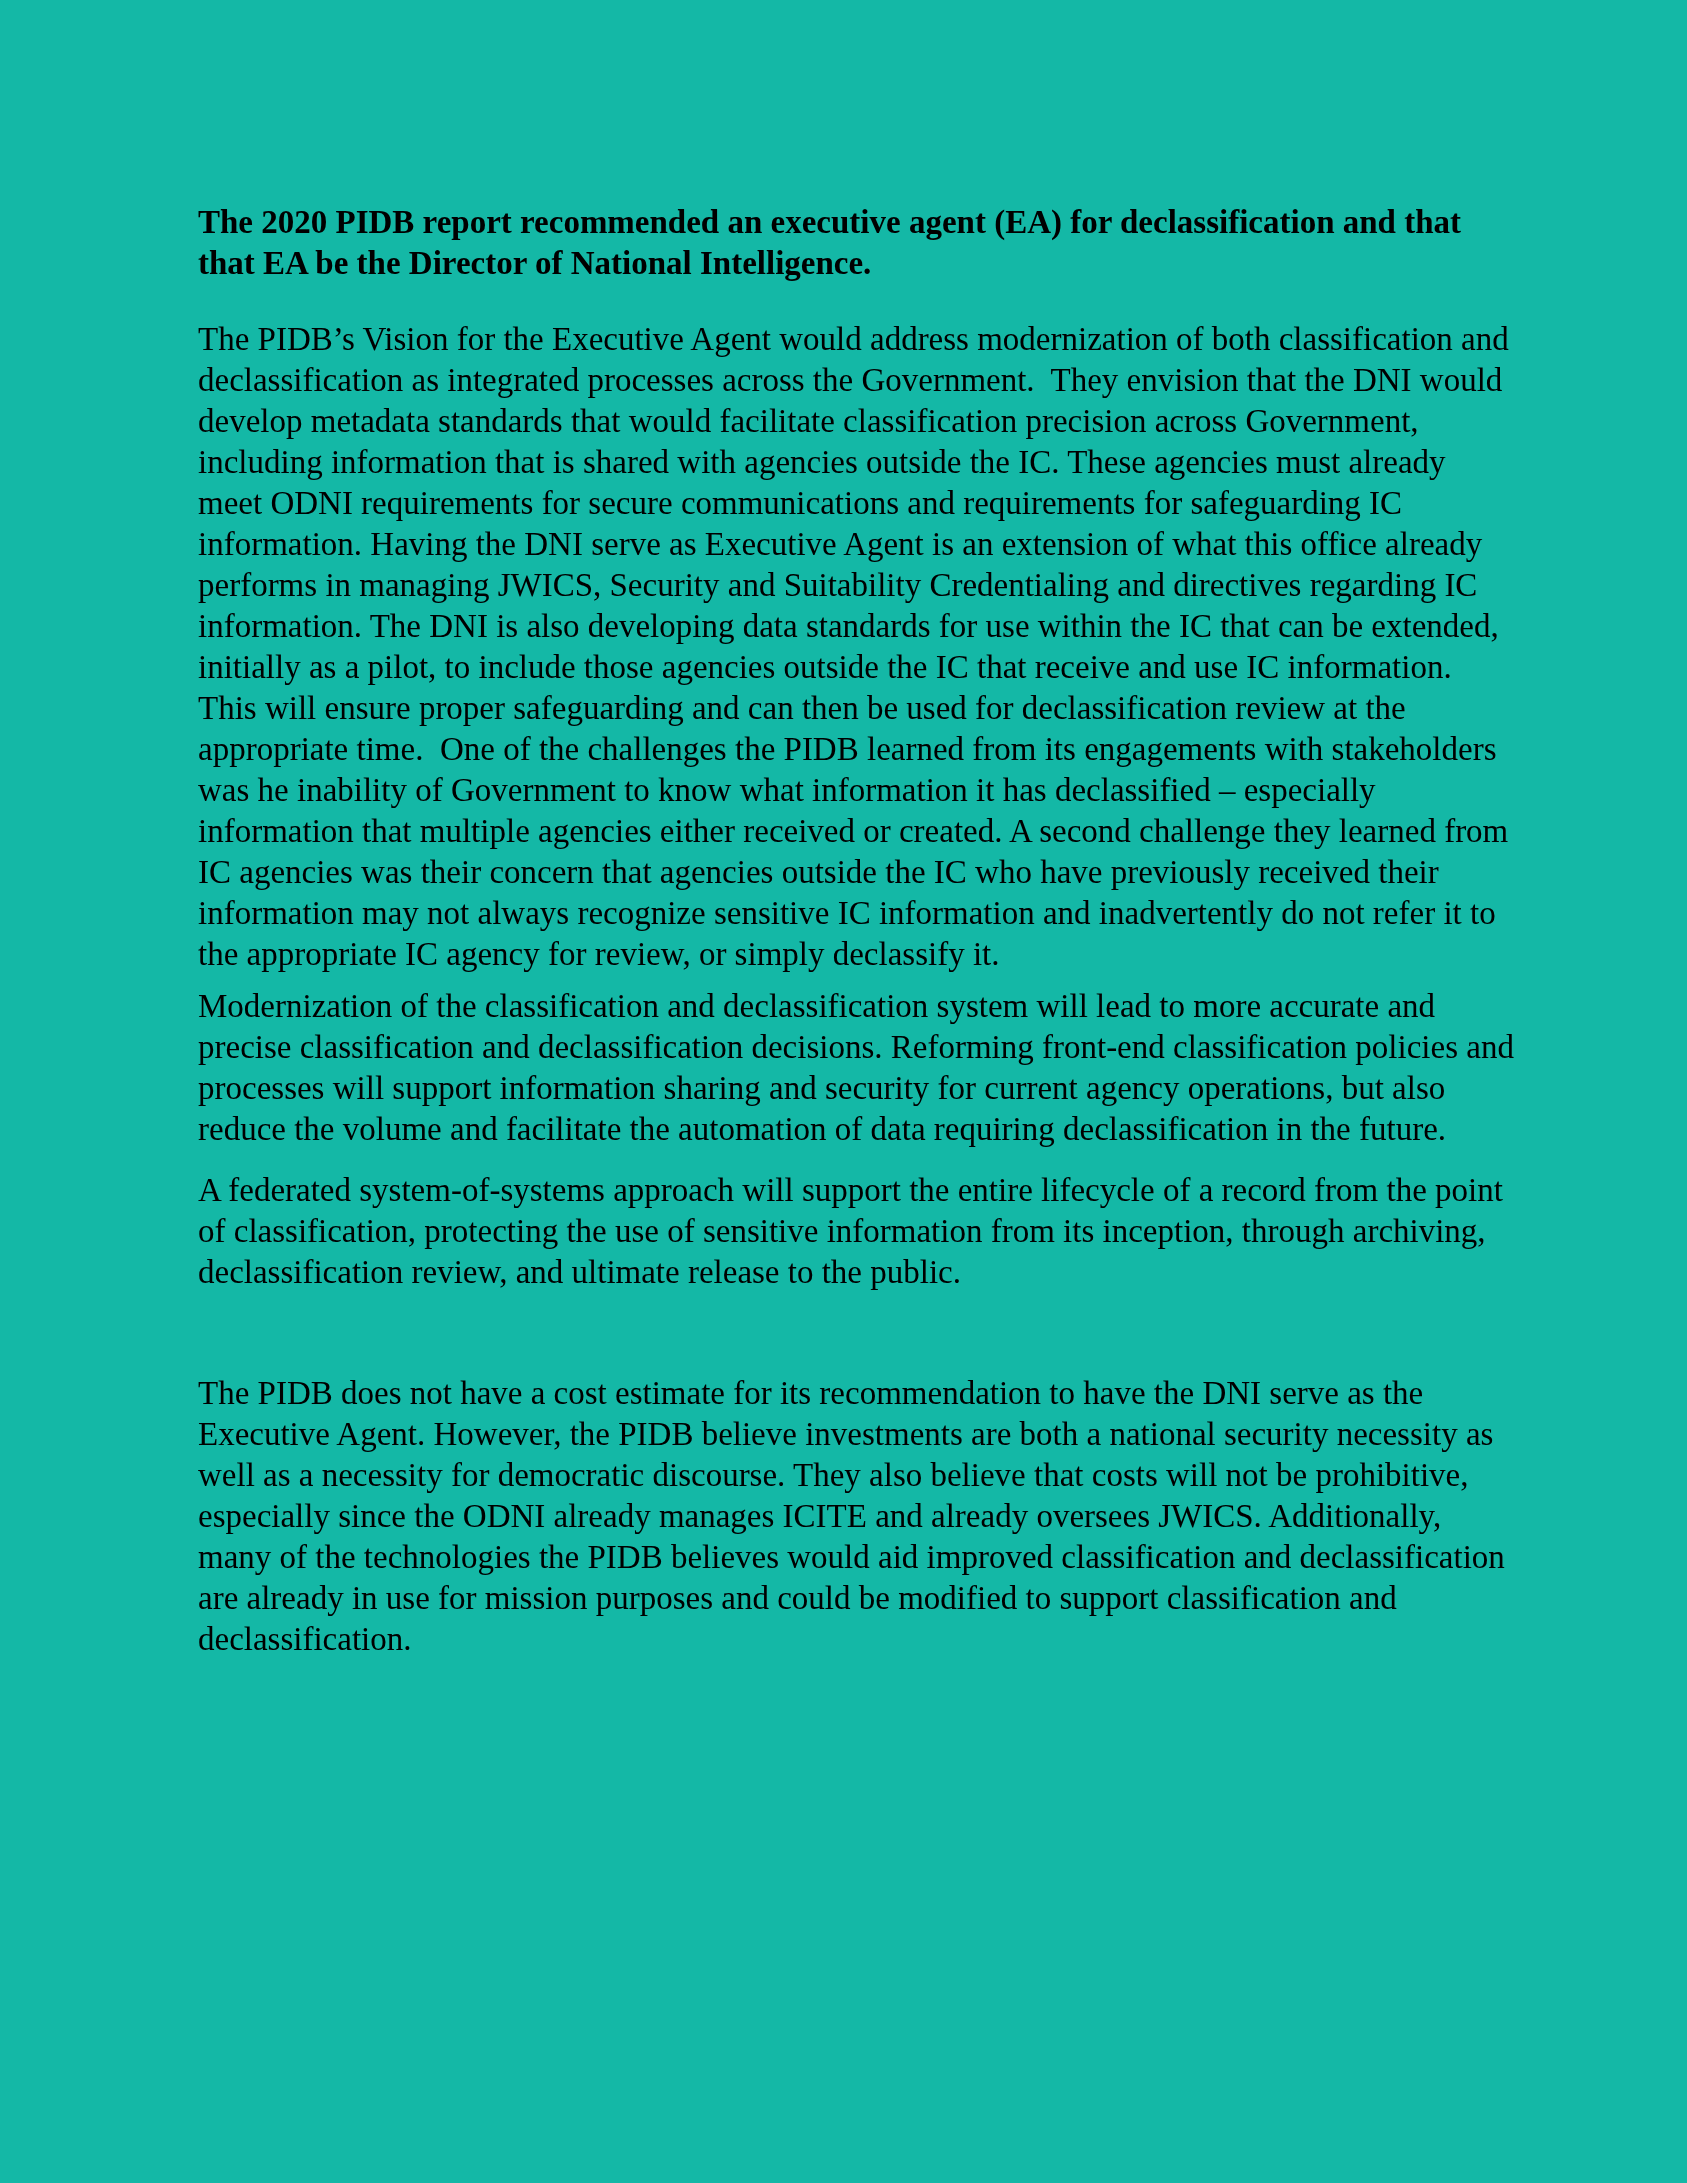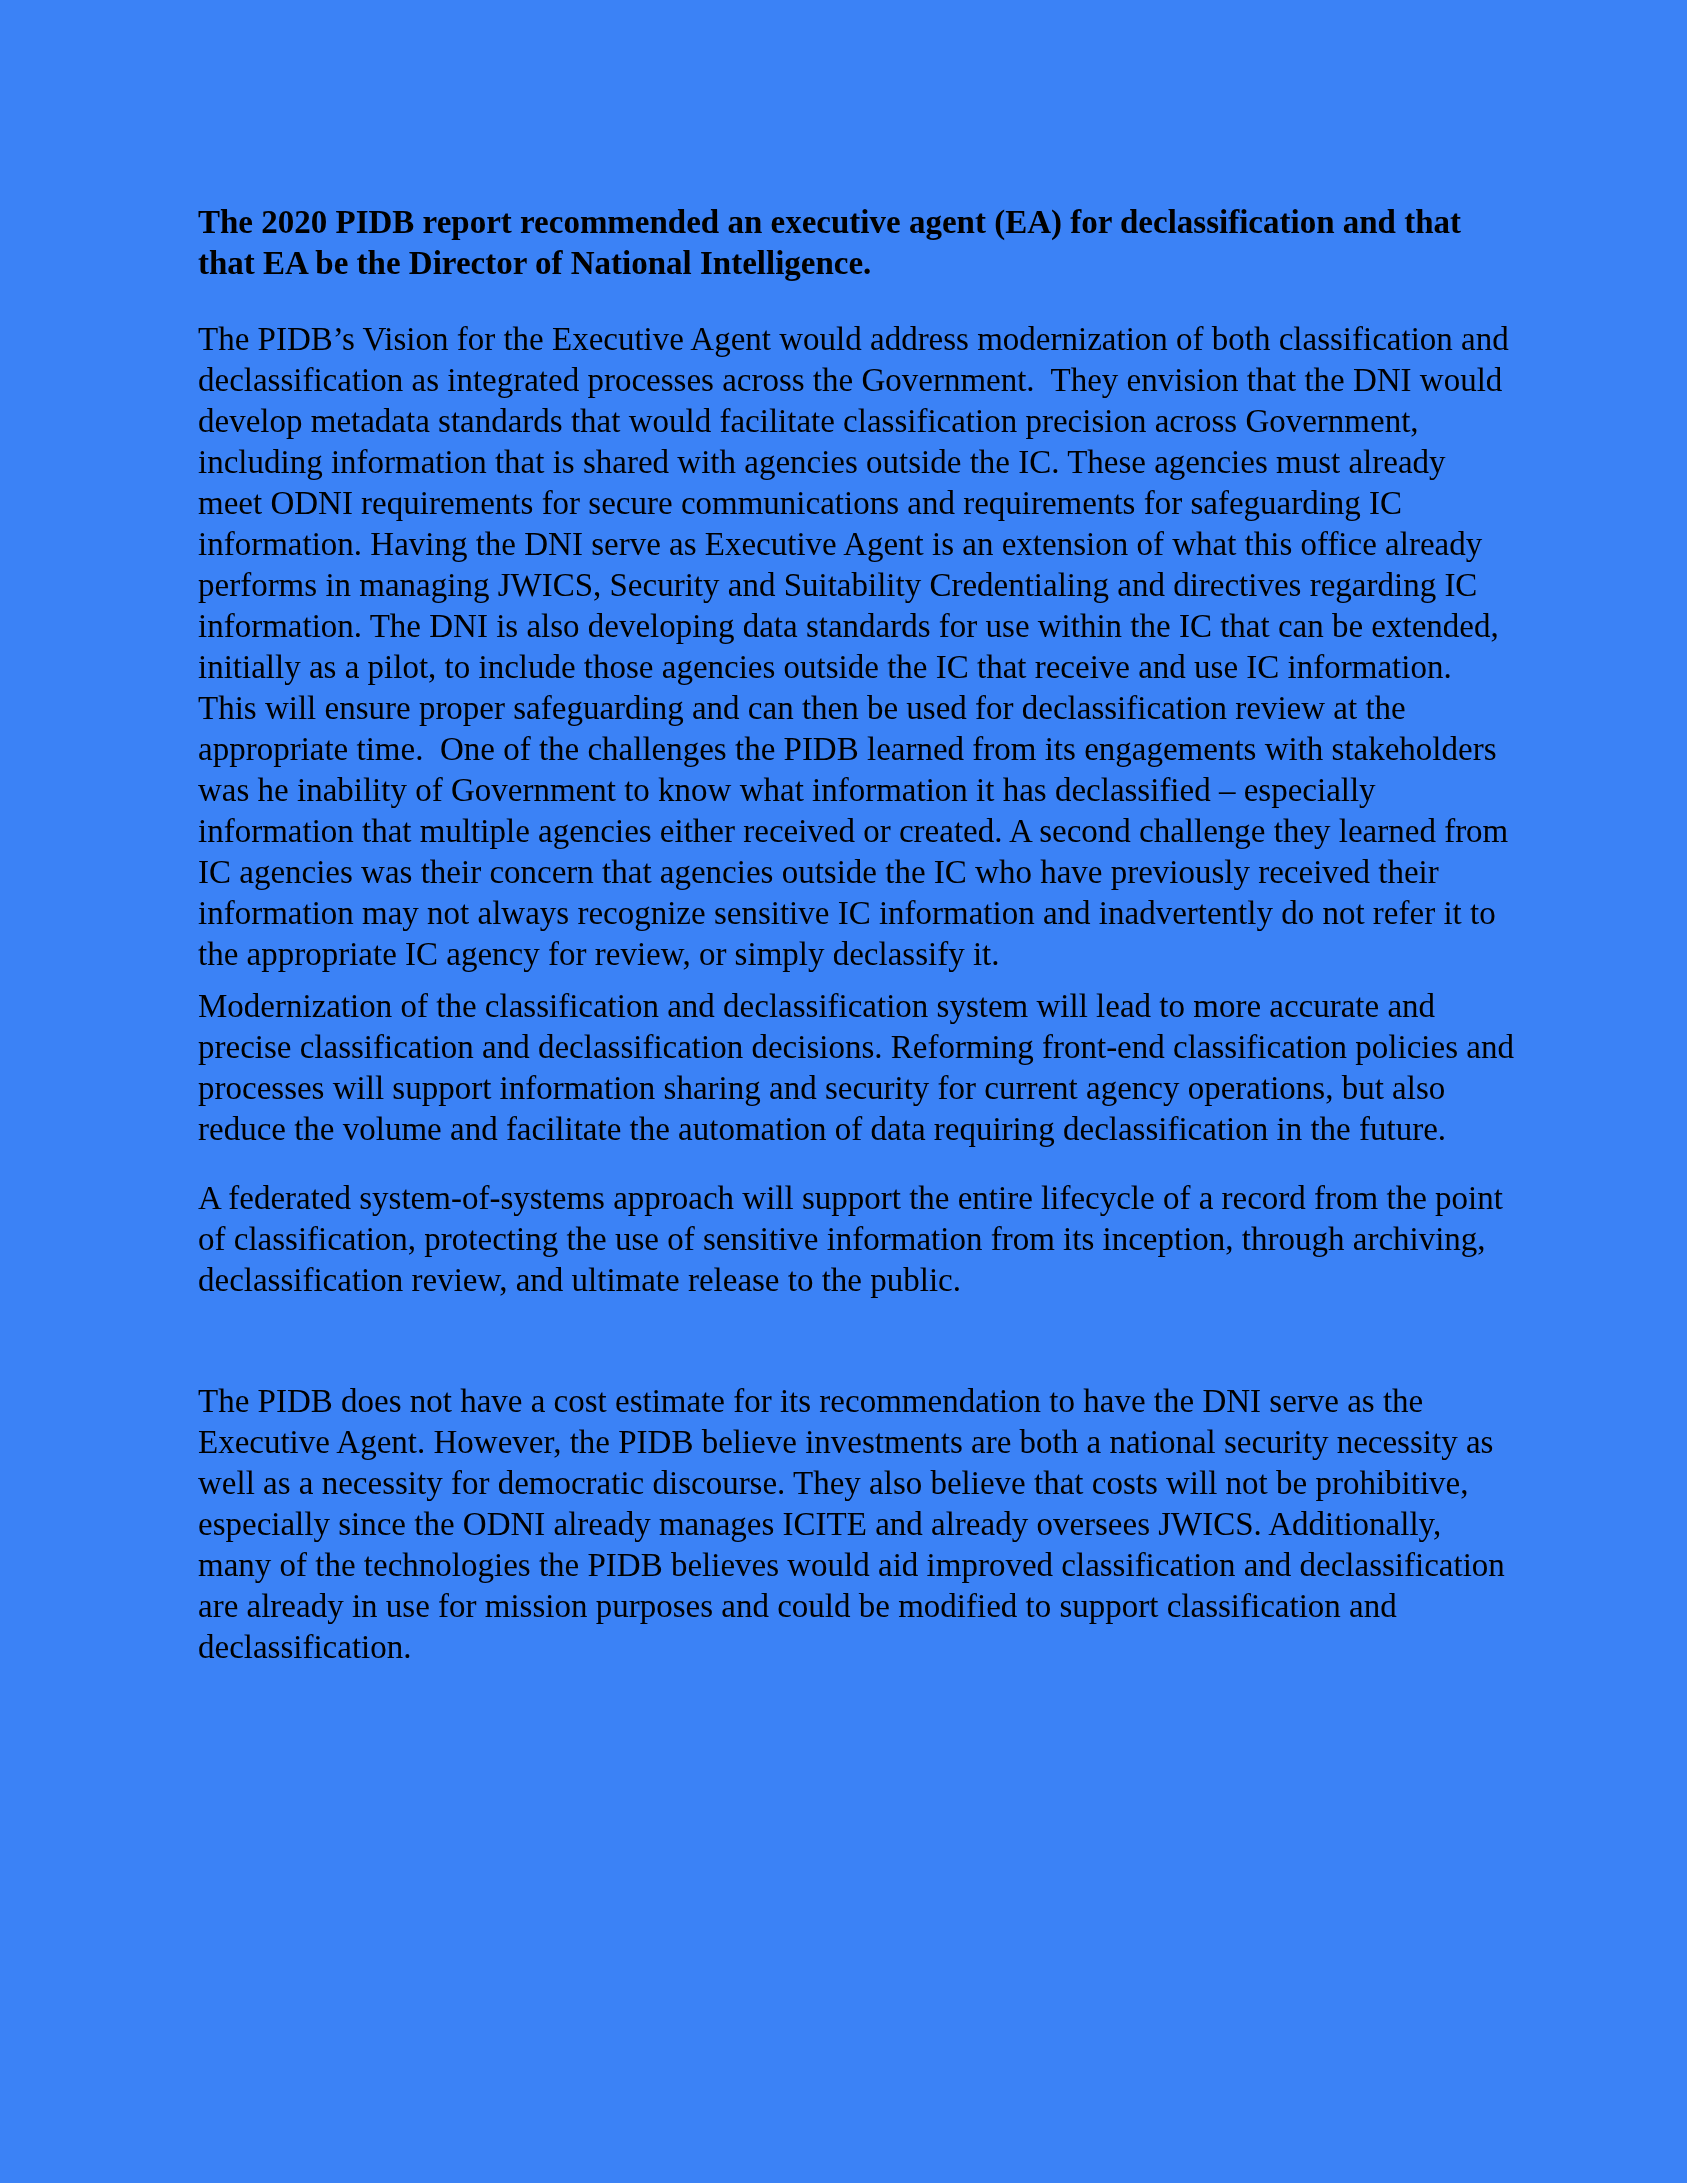--- a/index.html
+++ b/index.html
@@ -11,40 +11,40 @@
     height: 2183px;
     position: relative;
     font-family: "Liberation Serif", "DejaVu Serif", serif;
     color: #000000;
   }
   .page {
     position: absolute;
     left: 0; top: 0;
     width: 1687px;
     height: 2183px;
-    background: #3b82f6;
+    background: #14b8a6;
     overflow: hidden;
   }
   .content {
     position: absolute;
     left: 198px;
     top: 202px;
     width: 1318px;
   }
   .para {
     font-size: 33px;
     line-height: 41px;
     white-space: pre-wrap;
     text-align: left;
   }
   .bold { font-weight: bold; }
   .mb-intro   { margin-bottom: 35px; }
   .mb-head5   { margin-bottom: 60px; }
   .mb-p1      { margin-bottom: 11px; }
-  .mb-p2      { margin-bottom: 28px; }
+  .mb-p2      { margin-bottom: 20px; }
   .mb-p3      { margin-bottom: 80px; }
   .mb-head6   { margin-bottom: 36px; }
   .mb-p4      { }
 </style>
 </head>
 <body>
 
 <div class="page">
   <div class="content">
 

